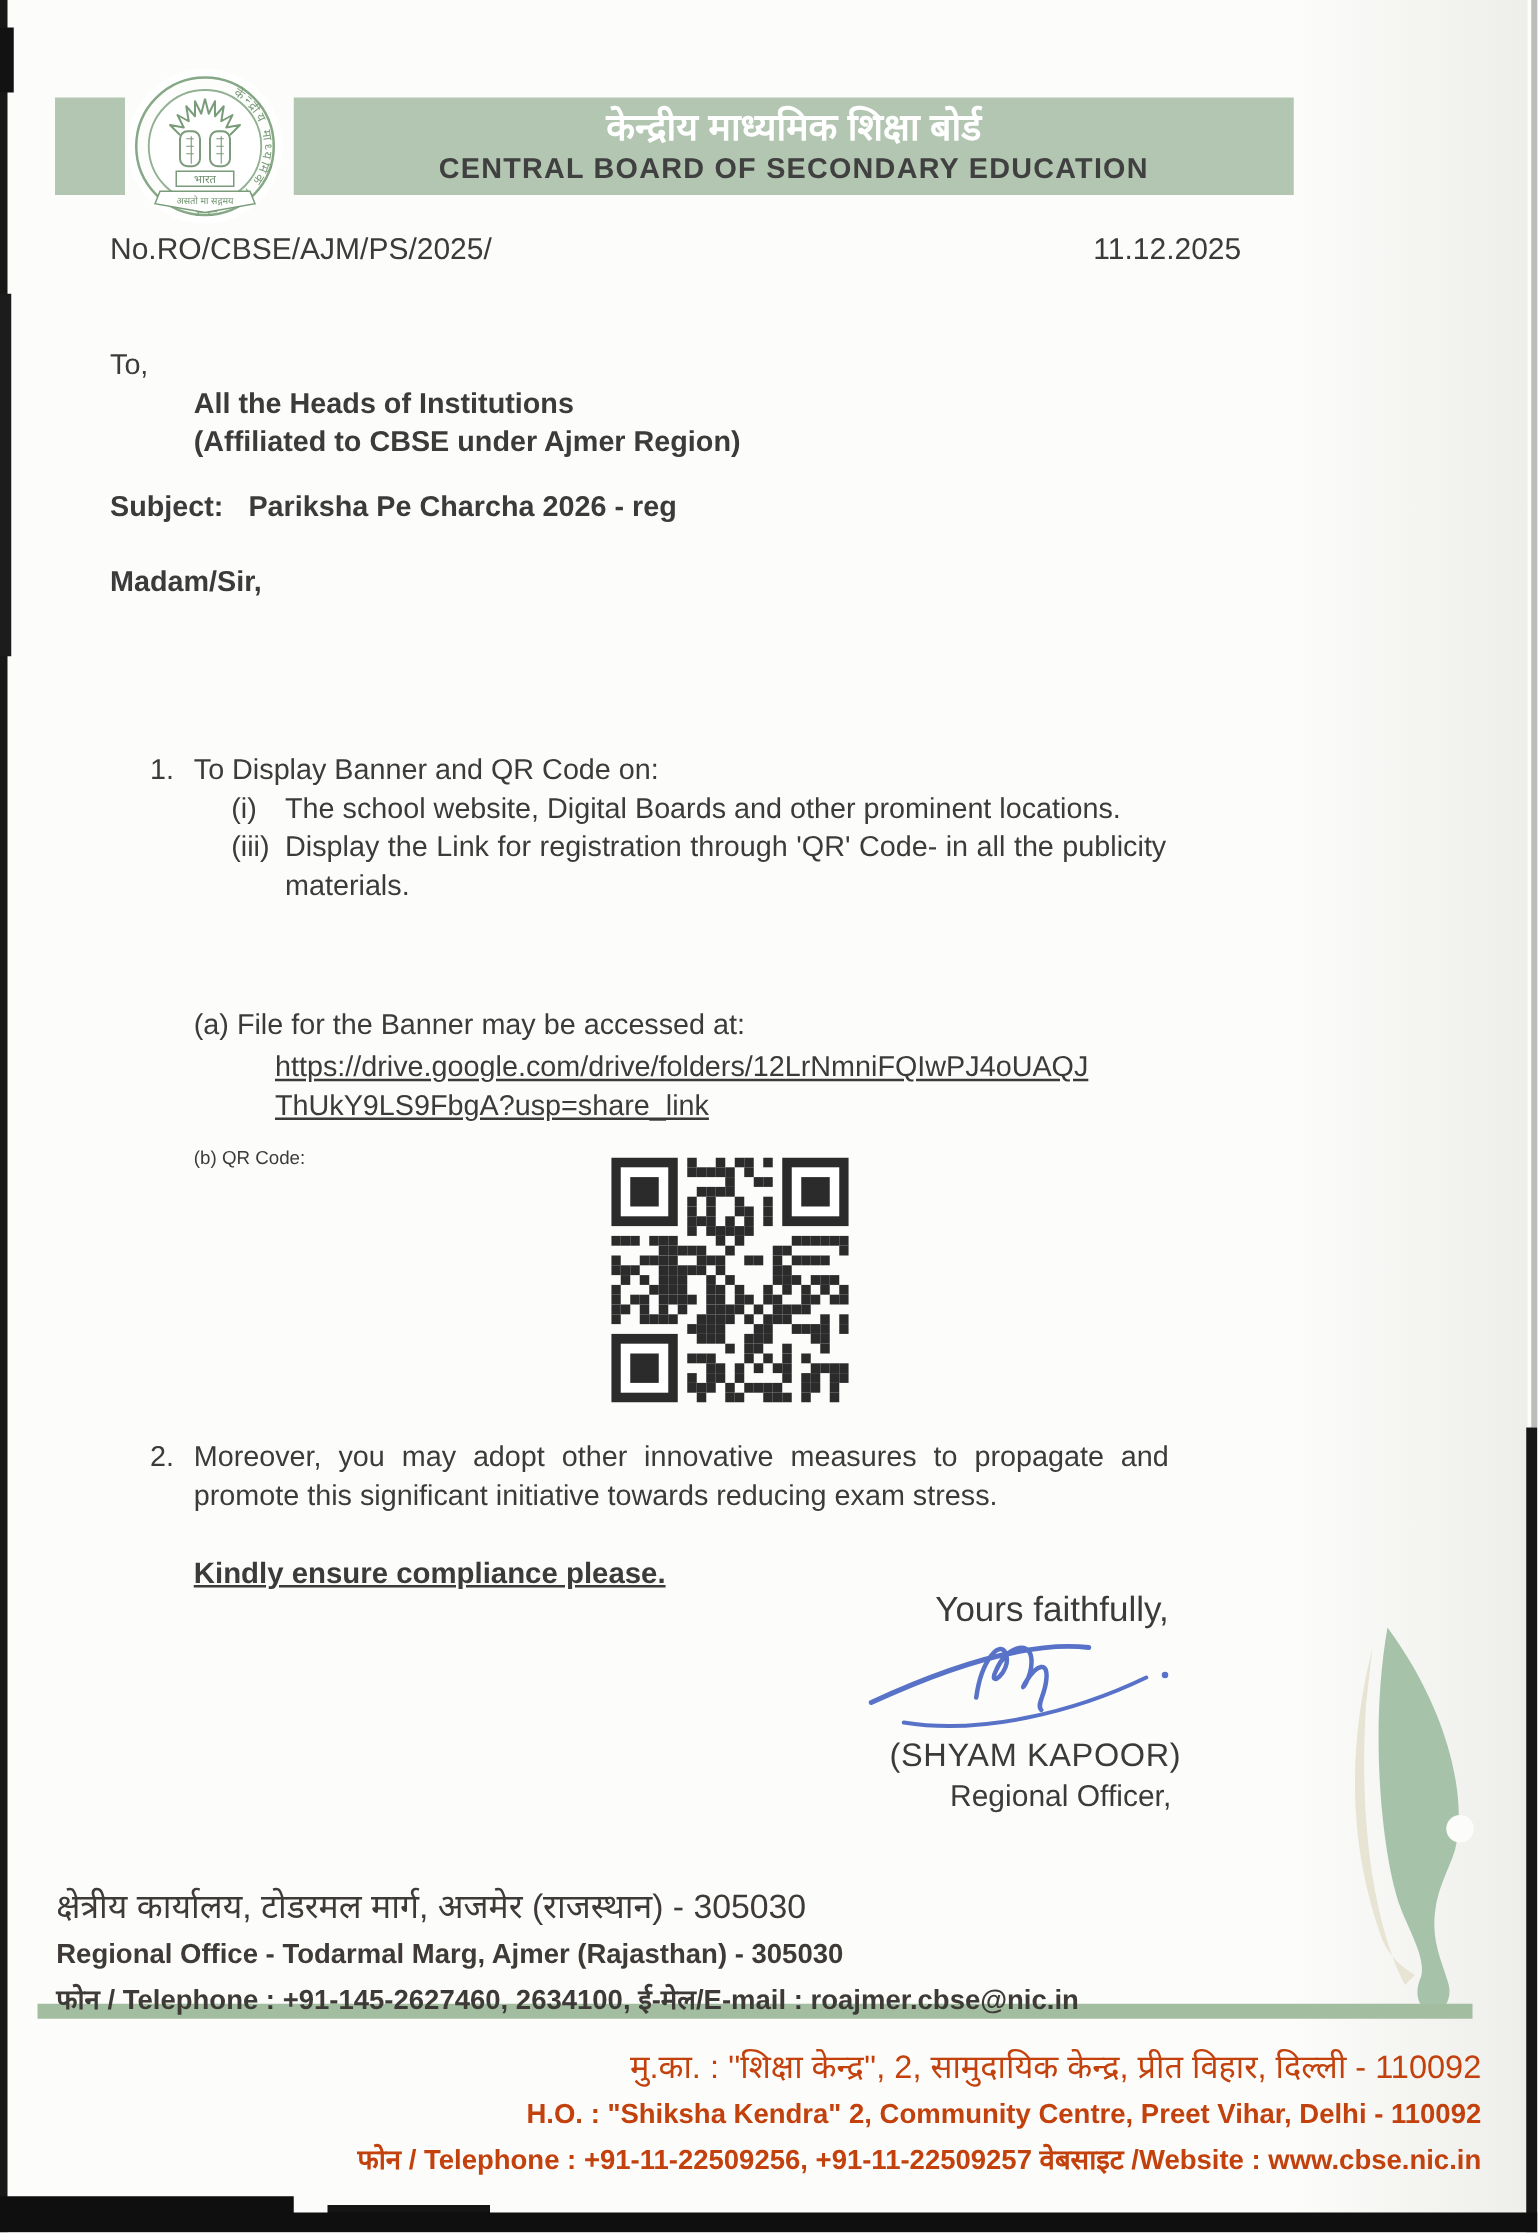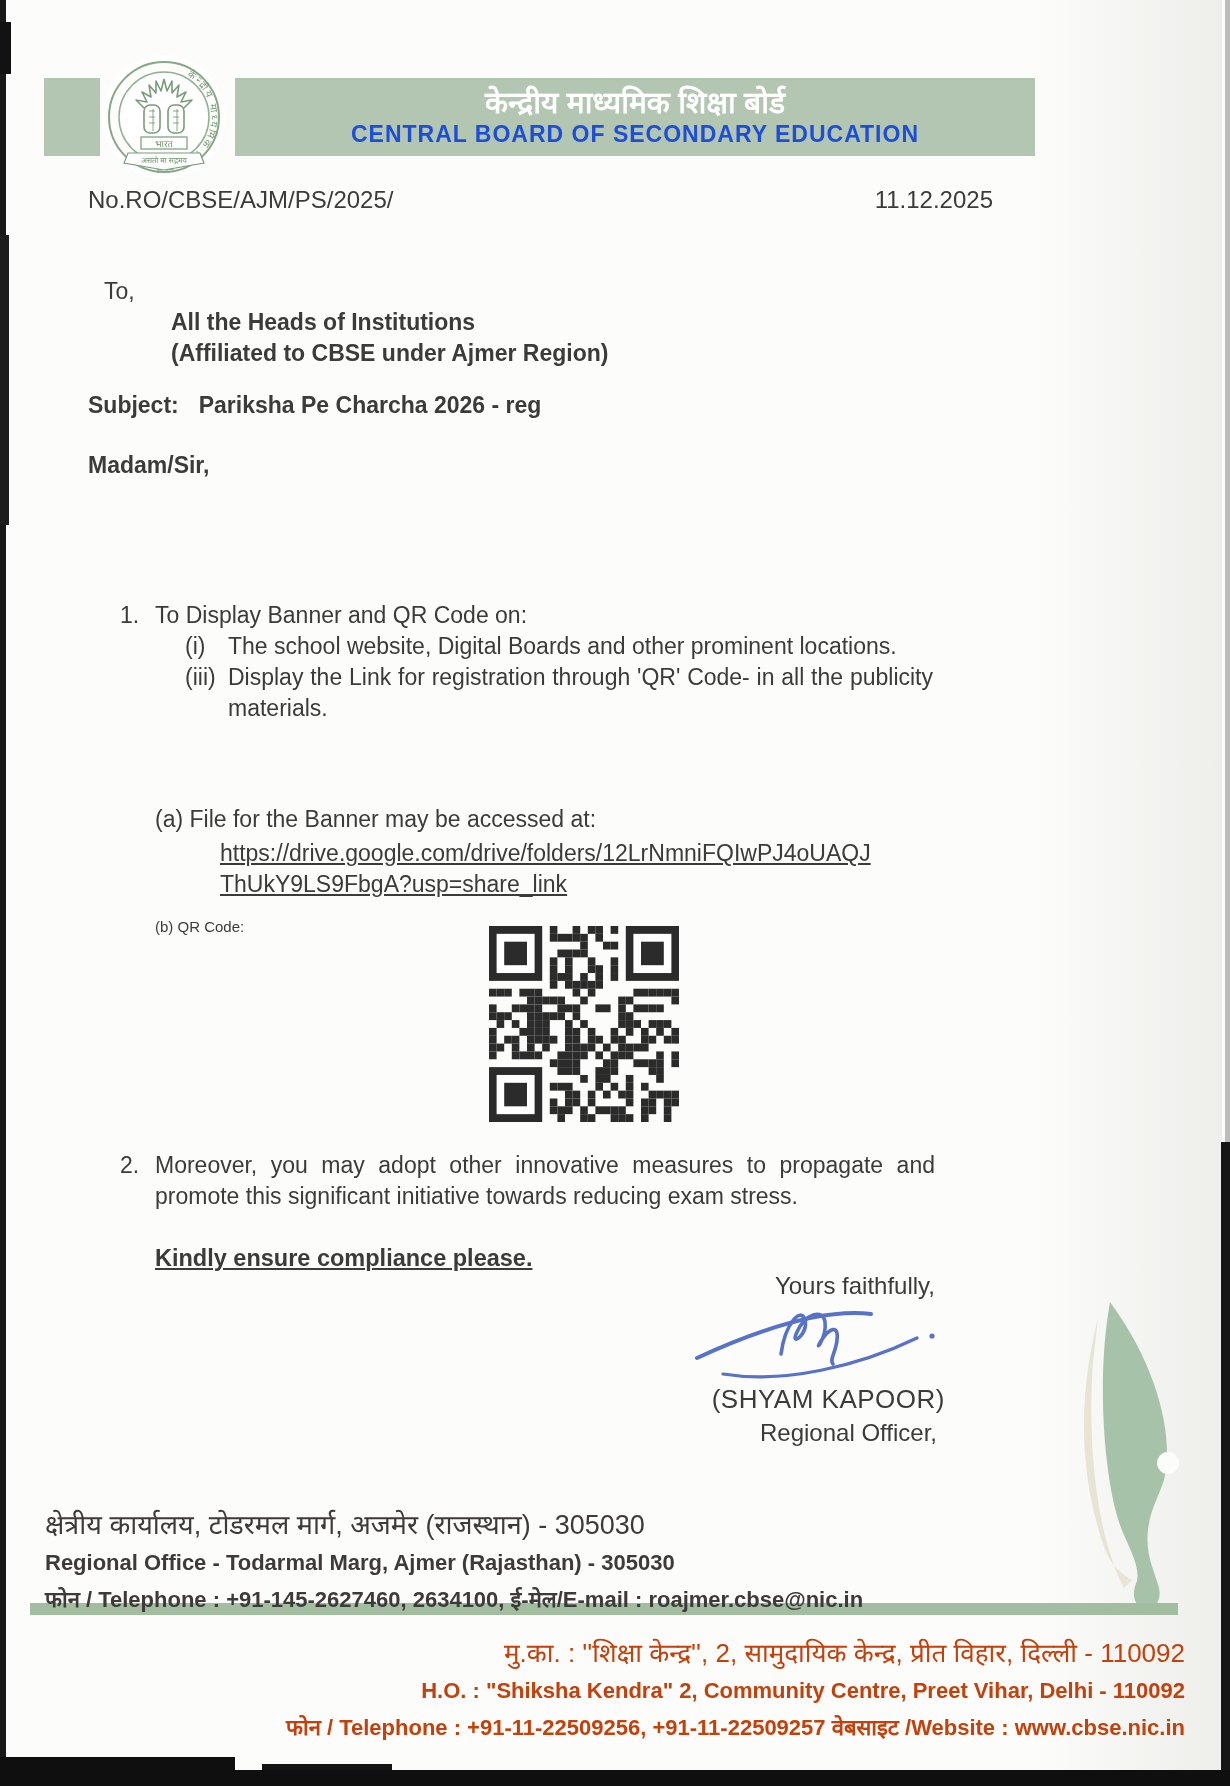--- a/index.html
+++ b/index.html
@@ -19,26 +19,26 @@
   .edge-bottom-s2{position:absolute;left:262px;top:1764px;width:130px;height:8px;background:#141414;}
   .edge-right{position:absolute;left:1221px;top:1142px;width:9px;height:644px;background:#161616;}
   .edge-right-thin{position:absolute;left:1225px;top:0;width:5px;height:1142px;background:#bdbcba;}
 
   
   .green-square{position:absolute;left:44px;top:78px;width:56px;height:78px;background:#b2c6b1;}
   .logo{position:absolute;left:100px;top:53px;width:128px;height:132px;}
   .banner{position:absolute;left:235px;top:78px;width:800px;height:78px;background:#b2c6b1;
     display:flex;flex-direction:column;justify-content:center;align-items:center;row-gap:2px;}
   .banner-hindi{font-size:30px;line-height:1.1;color:#ffffff;font-weight:600;}
-  .banner-english{font-size:23px;color:#1d4ed8;font-weight:bold;letter-spacing:1px;}
+  .banner-english{font-size:23px;color:#404040;font-weight:bold;letter-spacing:1px;}
 
   
   .ref-row{position:absolute;left:88px;top:186px;width:905px;display:flex;
     justify-content:space-between;font-size:24px;}
-  .to-block{position:absolute;left:88px;top:276px;font-size:23px;line-height:31px;margin-left:16px;}
+  .to-block{position:absolute;left:88px;top:276px;font-size:23px;line-height:31px;}
   .recipient{margin-left:67px;font-weight:bold;}
   .subject-row{position:absolute;left:88px;top:392px;font-size:23px;font-weight:bold;display:flex;}
   .subject-row .gap{width:20px;}
   .salutation{position:absolute;left:88px;top:452px;font-size:23px;font-weight:bold;}
   .intro{position:absolute;left:88px;top:510px;width:845px;font-size:23px;line-height:31.5px;
     text-align:justify;text-indent:62px;}
   .list-item{position:absolute;left:120px;width:815px;display:flex;font-size:23px;line-height:31px;}
   .list-item.p1{top:600px;}
   .list-item.p2{top:1150px;}
   .list-marker{flex:none;width:35px;}
@@ -49,21 +49,21 @@
   .sub-text{width:705px;text-align:justify;}
   .banner-file-label{position:absolute;left:155px;top:806px;font-size:23px;}
   .url-block{position:absolute;left:220px;top:838px;font-size:23px;line-height:31px;}
   .url-line{display:block;text-decoration:underline;color:#3b3b3b;}
   .qr-label{position:absolute;left:155px;top:918px;font-size:15px;}
   .qr-box{position:absolute;left:489px;top:926px;width:190px;height:196px;}
   .compliance{position:absolute;left:155px;top:1245px;font-size:23.5px;font-weight:bold;text-decoration:underline;}
 
   
   .closing{position:absolute;left:650px;top:1272px;width:295px;text-align:right;}
-  .valediction{font-size:24px;padding-right:10px;}
+  .valediction{font-size:28px;padding-right:10px;}
   .signature{margin:-6px -4px -14px 0;}
   .sig-name{font-size:26px;font-weight:normal;letter-spacing:0.5px;}
   .sig-designation{font-size:24px;padding-right:8px;margin-top:4px;}
 
   
   .leaf{position:absolute;left:1060px;top:1300px;width:120px;height:315px;}
   .divider{position:absolute;left:30px;top:1603px;width:1148px;height:12px;background:#a3bda1;}
 
   
   .footer-ro{position:absolute;left:45px;top:1505px;width:1140px;color:#3e3a38;}

